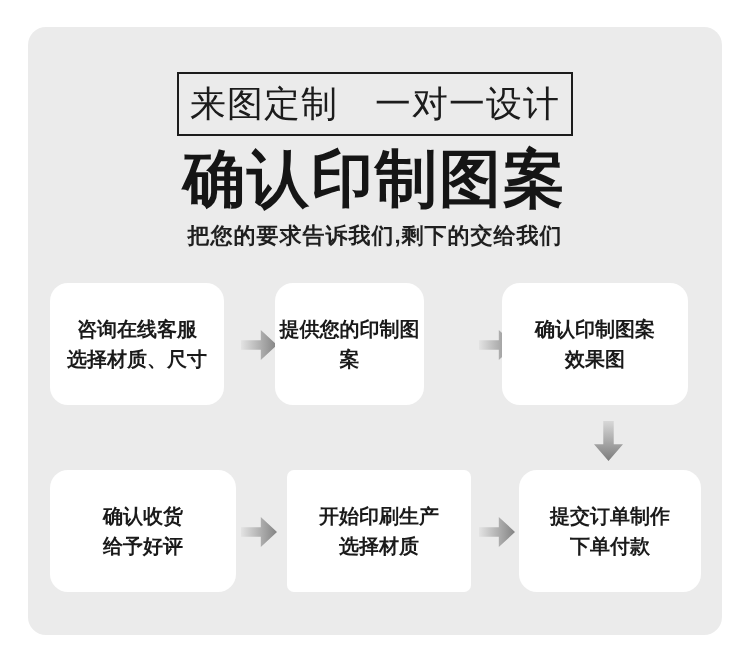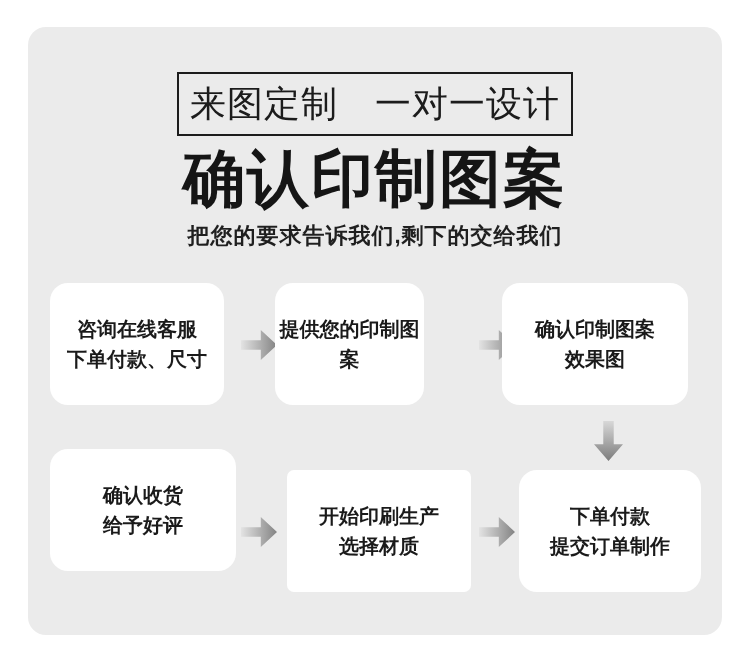--- a/index.html
+++ b/index.html
@@ -64,21 +64,21 @@
     text-align: center;
     font-size: 20px;
     font-weight: 700;
     line-height: 30px;
     color: #1a1a1a;
   }
   .card .line:empty { display: none; }
   .c1 { left: 22px;  top: 256px; width: 174px; }
   .c2 { left: 247px; top: 256px; width: 149px; }
   .c3 { left: 474px; top: 256px; width: 186px; }
-  .c4 { left: 22px;  top: 422px; width: 186px; }
+  .c4 { left: 22px;  top: 443px; width: 186px; }
   .c5 { left: 259px; top: 443px; width: 184px; border-radius: 7px; }
   .c6 { left: 491px; top: 443px; width: 182px; }
   .arrow-right {
     position: absolute;
     width: 36px; height: 30px;
     background: linear-gradient(90deg, #e3e3e3, #838383);
     clip-path: polygon(0 34%, 55% 34%, 55% 0, 100% 50%, 55% 100%, 55% 66%, 0 66%);
   }
   .a1 { left: 213px; top: 303px; }
   .a2 { left: 451px; top: 303px; }
@@ -99,21 +99,21 @@
 
   <div class="badge">
     <span>来图定制　一对一设计</span>
   </div>
 
   <h1 class="title">确认印制图案</h1>
   <p class="subtitle">把您的要求告诉我们,剩下的交给我们</p>
 
   <div class="card c1">
     <span class="line">咨询在线客服</span>
-    <span class="line">下单付款、尺寸</span>
+    <span class="line">选择材质、尺寸</span>
   </div>
 
   <div class="arrow-right a1"></div>
 
   <div class="card c2">
     <span class="line">提供您的印制图案</span>
 
   </div>
 
   <div class="arrow-right a2"></div>
@@ -133,17 +133,17 @@
   <div class="arrow-right a3"></div>
 
   <div class="card c5">
     <span class="line">开始印刷生产</span>
     <span class="line">选择材质</span>
   </div>
 
   <div class="arrow-right a4"></div>
 
   <div class="card c6">
+    <span class="line">提交订单制作</span>
     <span class="line">下单付款</span>
-    <span class="line">提交订单制作</span>
   </div>
 
 </div>
 
 </body></html>

